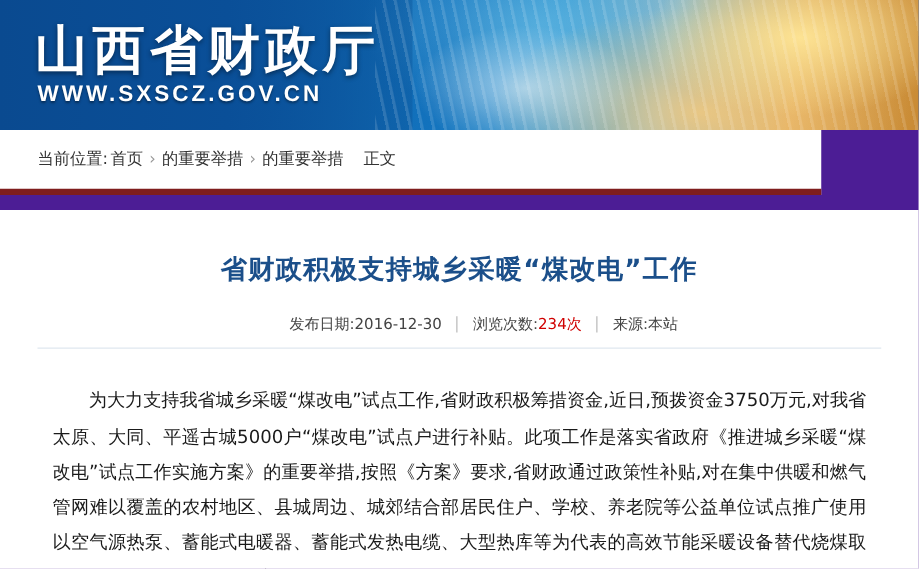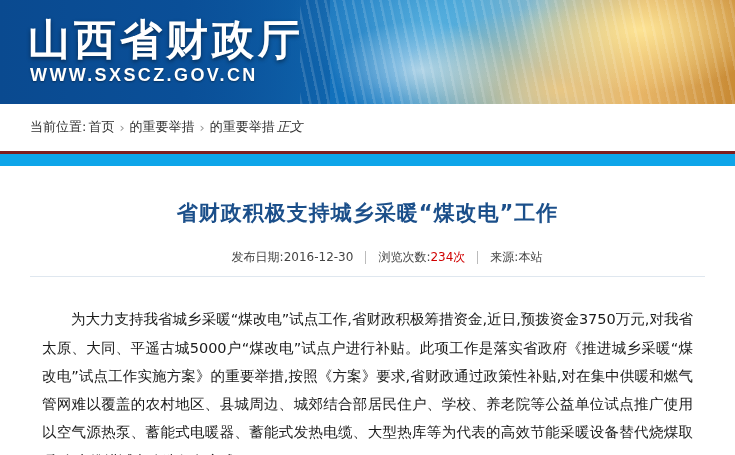--- a/index.html
+++ b/index.html
@@ -10,21 +10,21 @@
     width: 735px;
     height: 455px;
     background: #ffffff;
     font-family: "Liberation Sans", sans-serif;
     overflow: hidden;
   }
   .page {
     position: relative;
     width: 735px;
     height: 455px;
-    background: #0ea5e9;
+    background: #4c1d95;
   }
 
   
   .banner {
     position: relative;
     width: 735px;
     height: 104px;
     overflow: hidden;
     background: #0c5fa8;
     background-image:
@@ -80,24 +80,24 @@
     font-weight: bold;
     color: #ffffff;
     letter-spacing: 2.4px;
     text-shadow: 0 1px 2px rgba(0,0,0,0.4);
     white-space: nowrap;
   }
 
   
   .crumb-wrap {
     position: relative;
-    width: 735px;
+    width: 657px;
     height: 47px;
     background: #ffffff;
-    border-bottom: 3px solid #7f1d1d;
+    border-bottom: 5px solid #7f1d1d;
   }
   .crumb {
     position: absolute;
     left: 30px;
     top: 14px;
     font-size: 13px;
     color: #333333;
     font-family: "DejaVu Sans", sans-serif;
     white-space: nowrap;
     display: flex;
@@ -107,21 +107,21 @@
   .crumb .sep {
     color: #999999;
     margin: 0 3px;
   }
   .crumb a {
     color: #333333;
     text-decoration: none;
   }
   .crumb .current {
     color: #333333;
-    font-style: italic;
+    margin-left: 14px;
   }
 
   
   .article {
     position: relative;
     width: 735px;
     background: #ffffff;
   }
   .art-title {
     margin: 12px;

